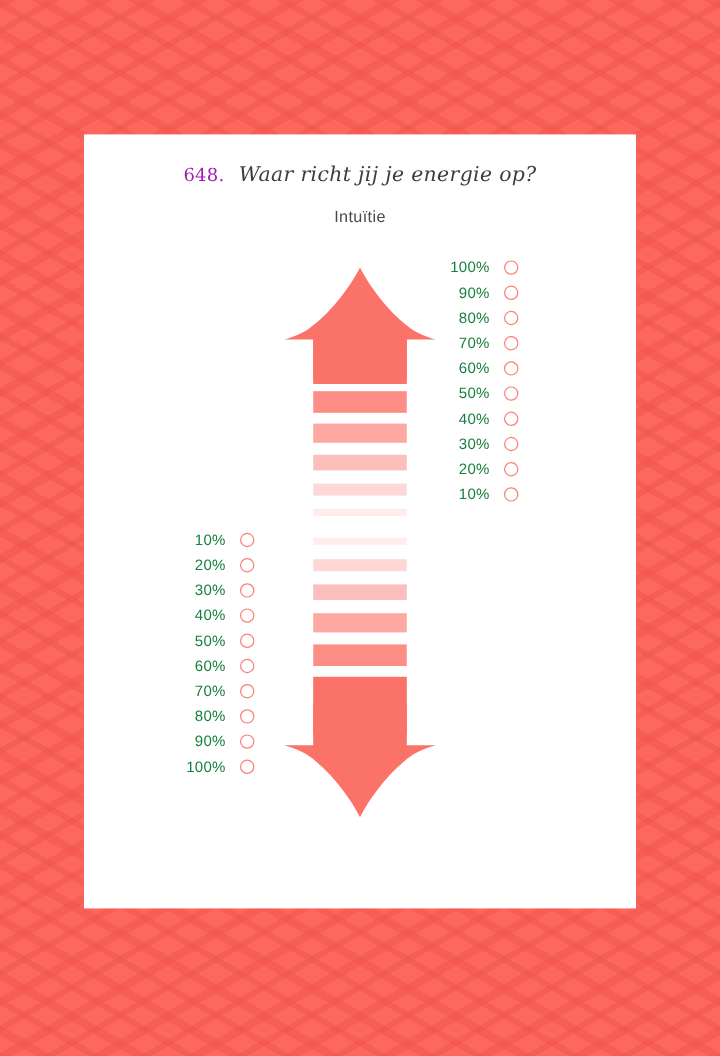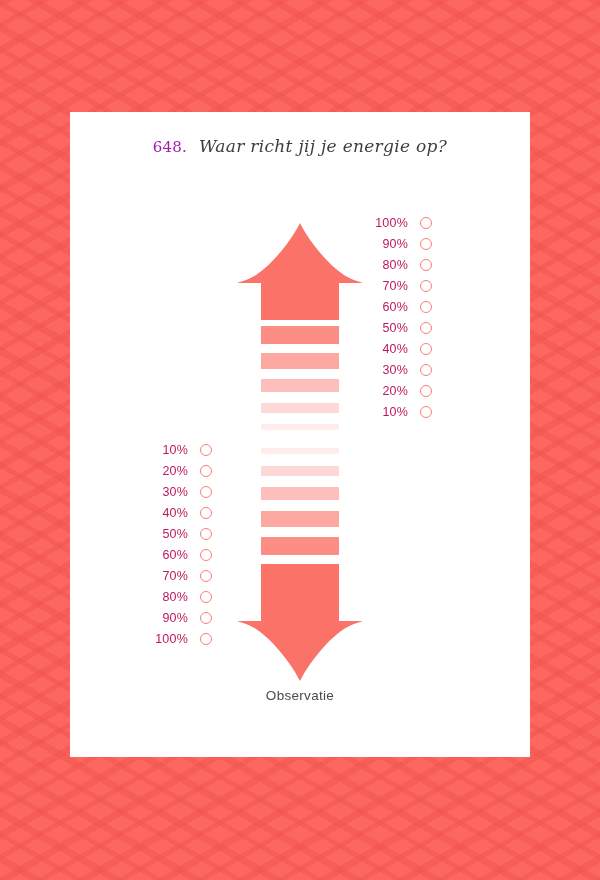--- a/index.html
+++ b/index.html
@@ -63,21 +63,21 @@
   
   .scale{position:absolute;}
   .scale-right{left:296px;top:100px;}
   .scale-left{left:76px;top:327px;}
 
   .scale-row{
     display:flex;align-items:center;
     height:21px;
   }
   .scale-row .pct{
-    font-size:12.5px;color:#be185d;
+    font-size:12.5px;color:#15803d;
     width:42px;text-align:right;
     letter-spacing:.2px;
   }
   .scale-row .bubble{
     width:12px;height:12px;border-radius:50%;
     border:1.4px solid #FB7F76;
     margin-left:12px;background:transparent;
     box-sizing:border-box;
   }
 </style>
@@ -85,21 +85,21 @@
 <body>
 
 <div class="page">
 
   <div class="card">
 
     <div class="title-row">
       <span class="q-num">648.</span><span class="q-text">Waar richt jij je energie op?</span>
     </div>
 
-    <div class="pole-label pole-bottom">Observatie</div>
+    <div class="pole-label pole-top">Intuïtie</div>
 
     <div class="stage">
       <svg width="460" height="645" viewBox="0 0 460 645" xmlns="http://www.w3.org/2000/svg">
 
         <g>
           <path d="M230,111
                    C 222,127 205,150 186,163
                    C 178,168 170,170 167,171
                    L 191,171 L 191,204 L 269,204 L 269,171 L 293,171
                    C 290,170 282,168 274,163

